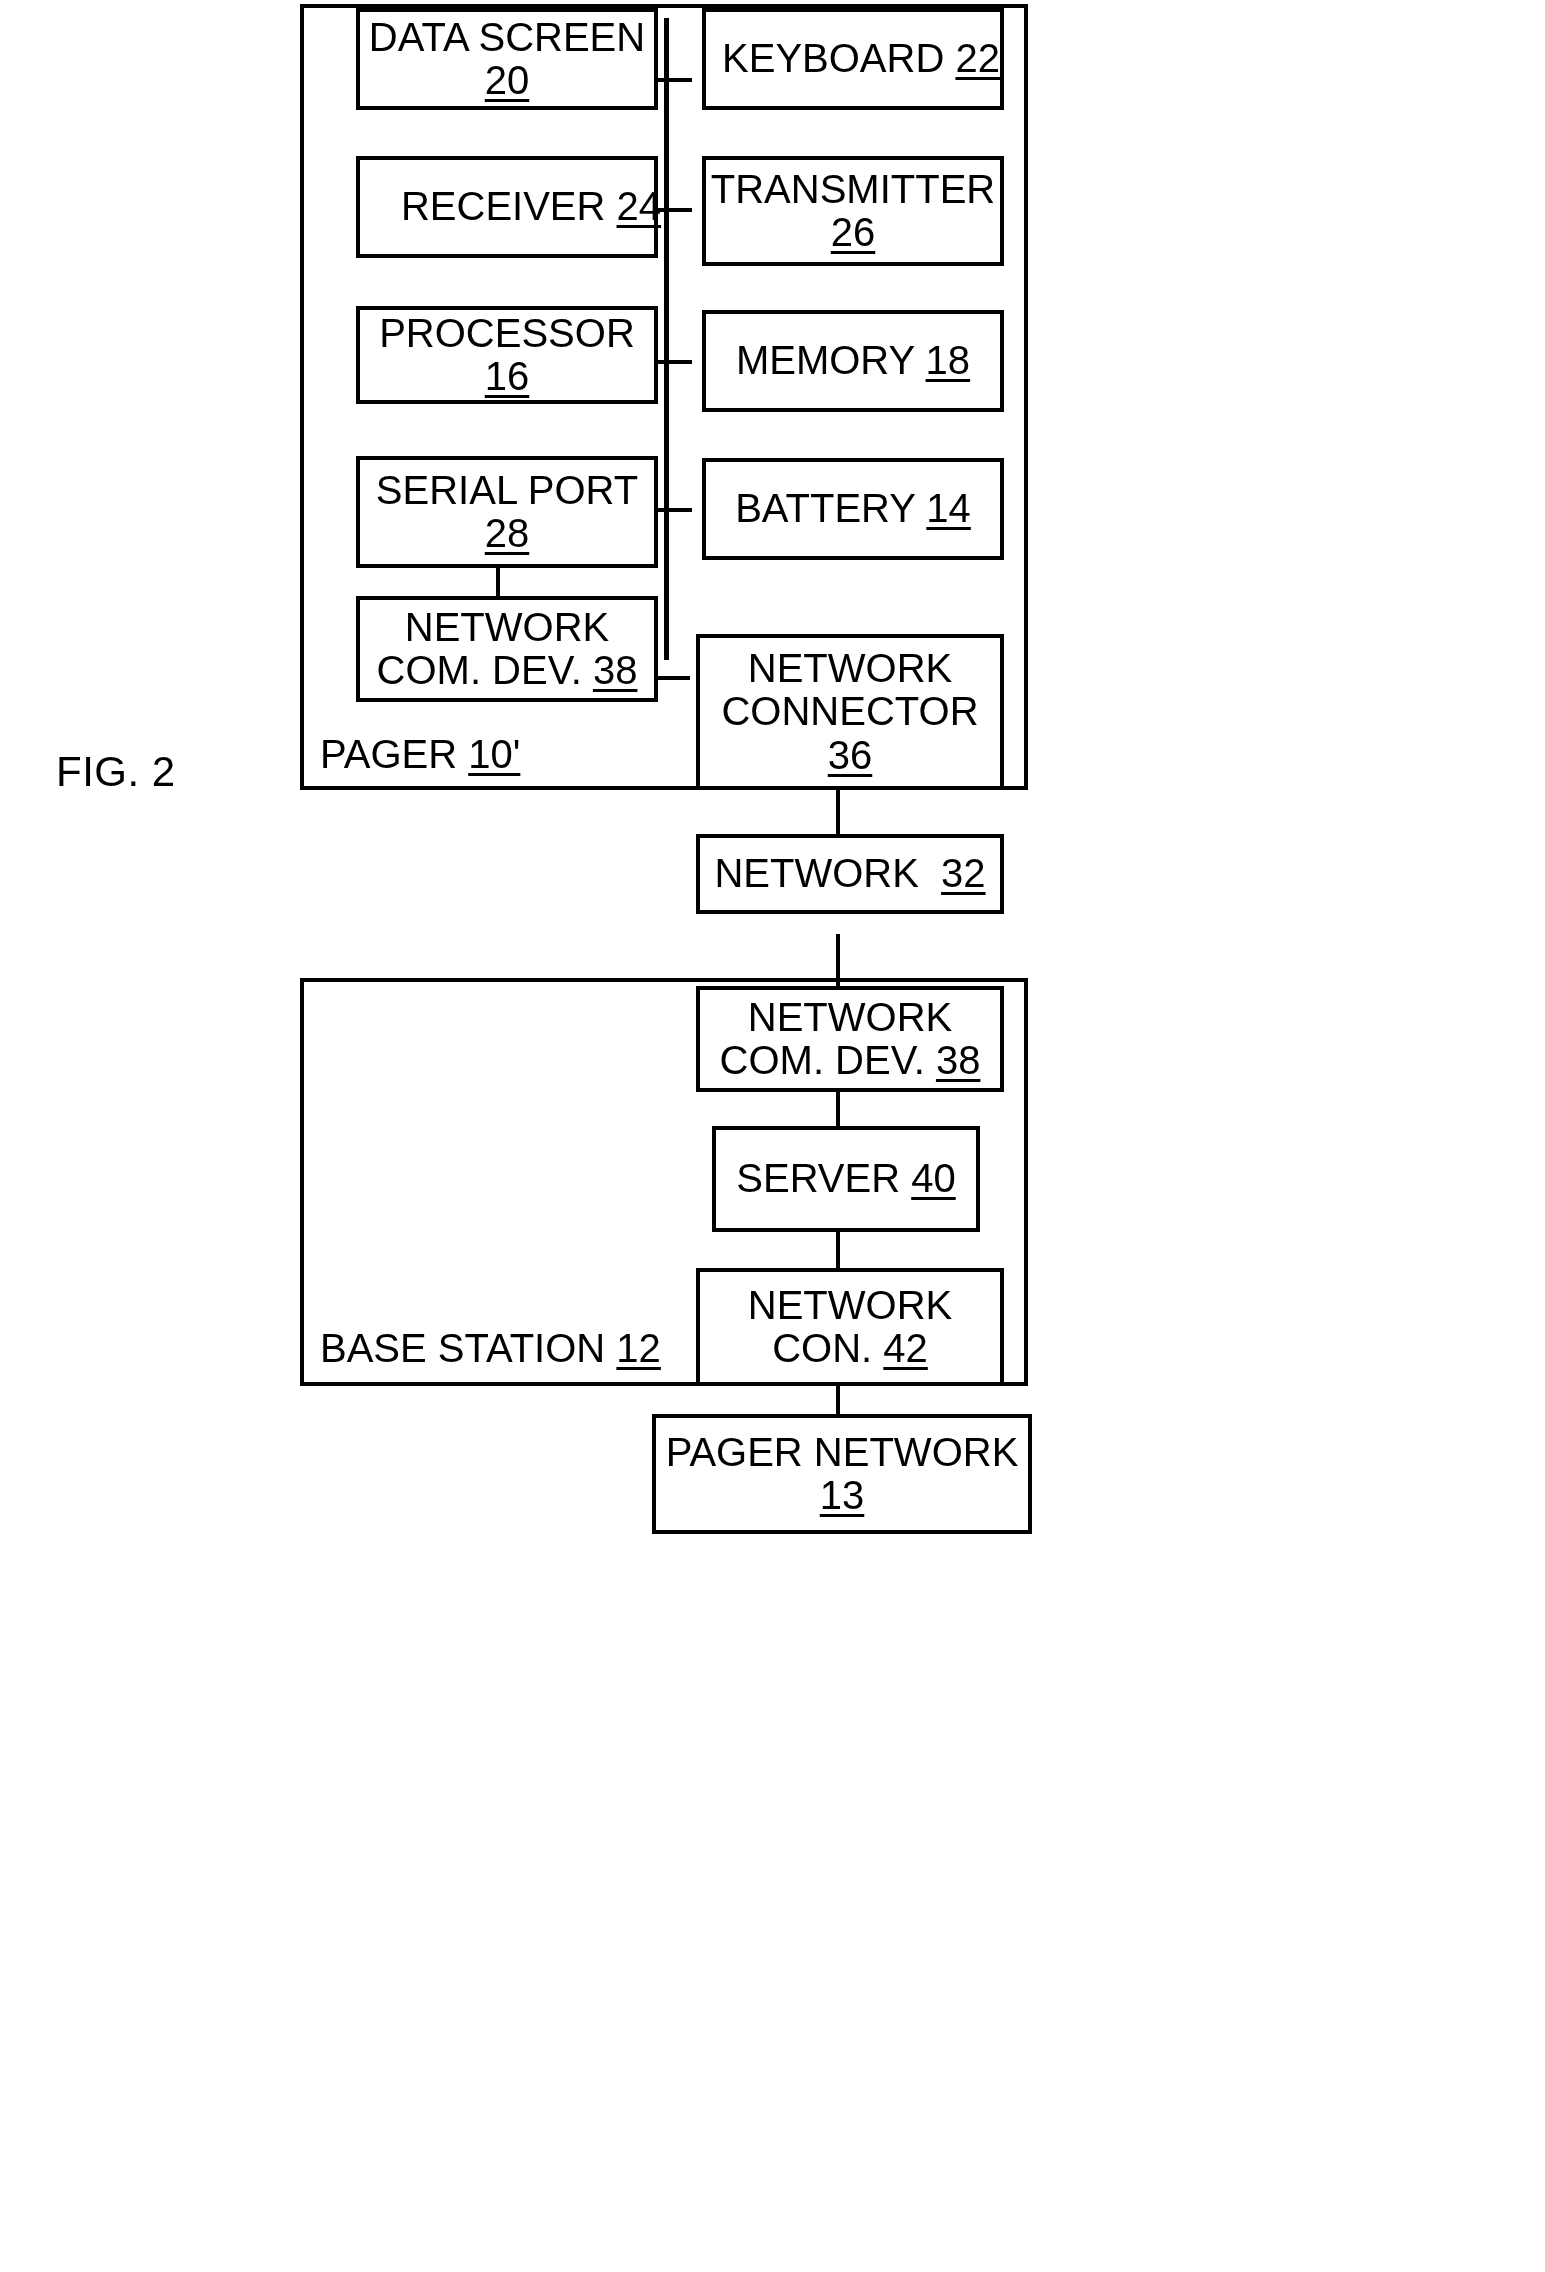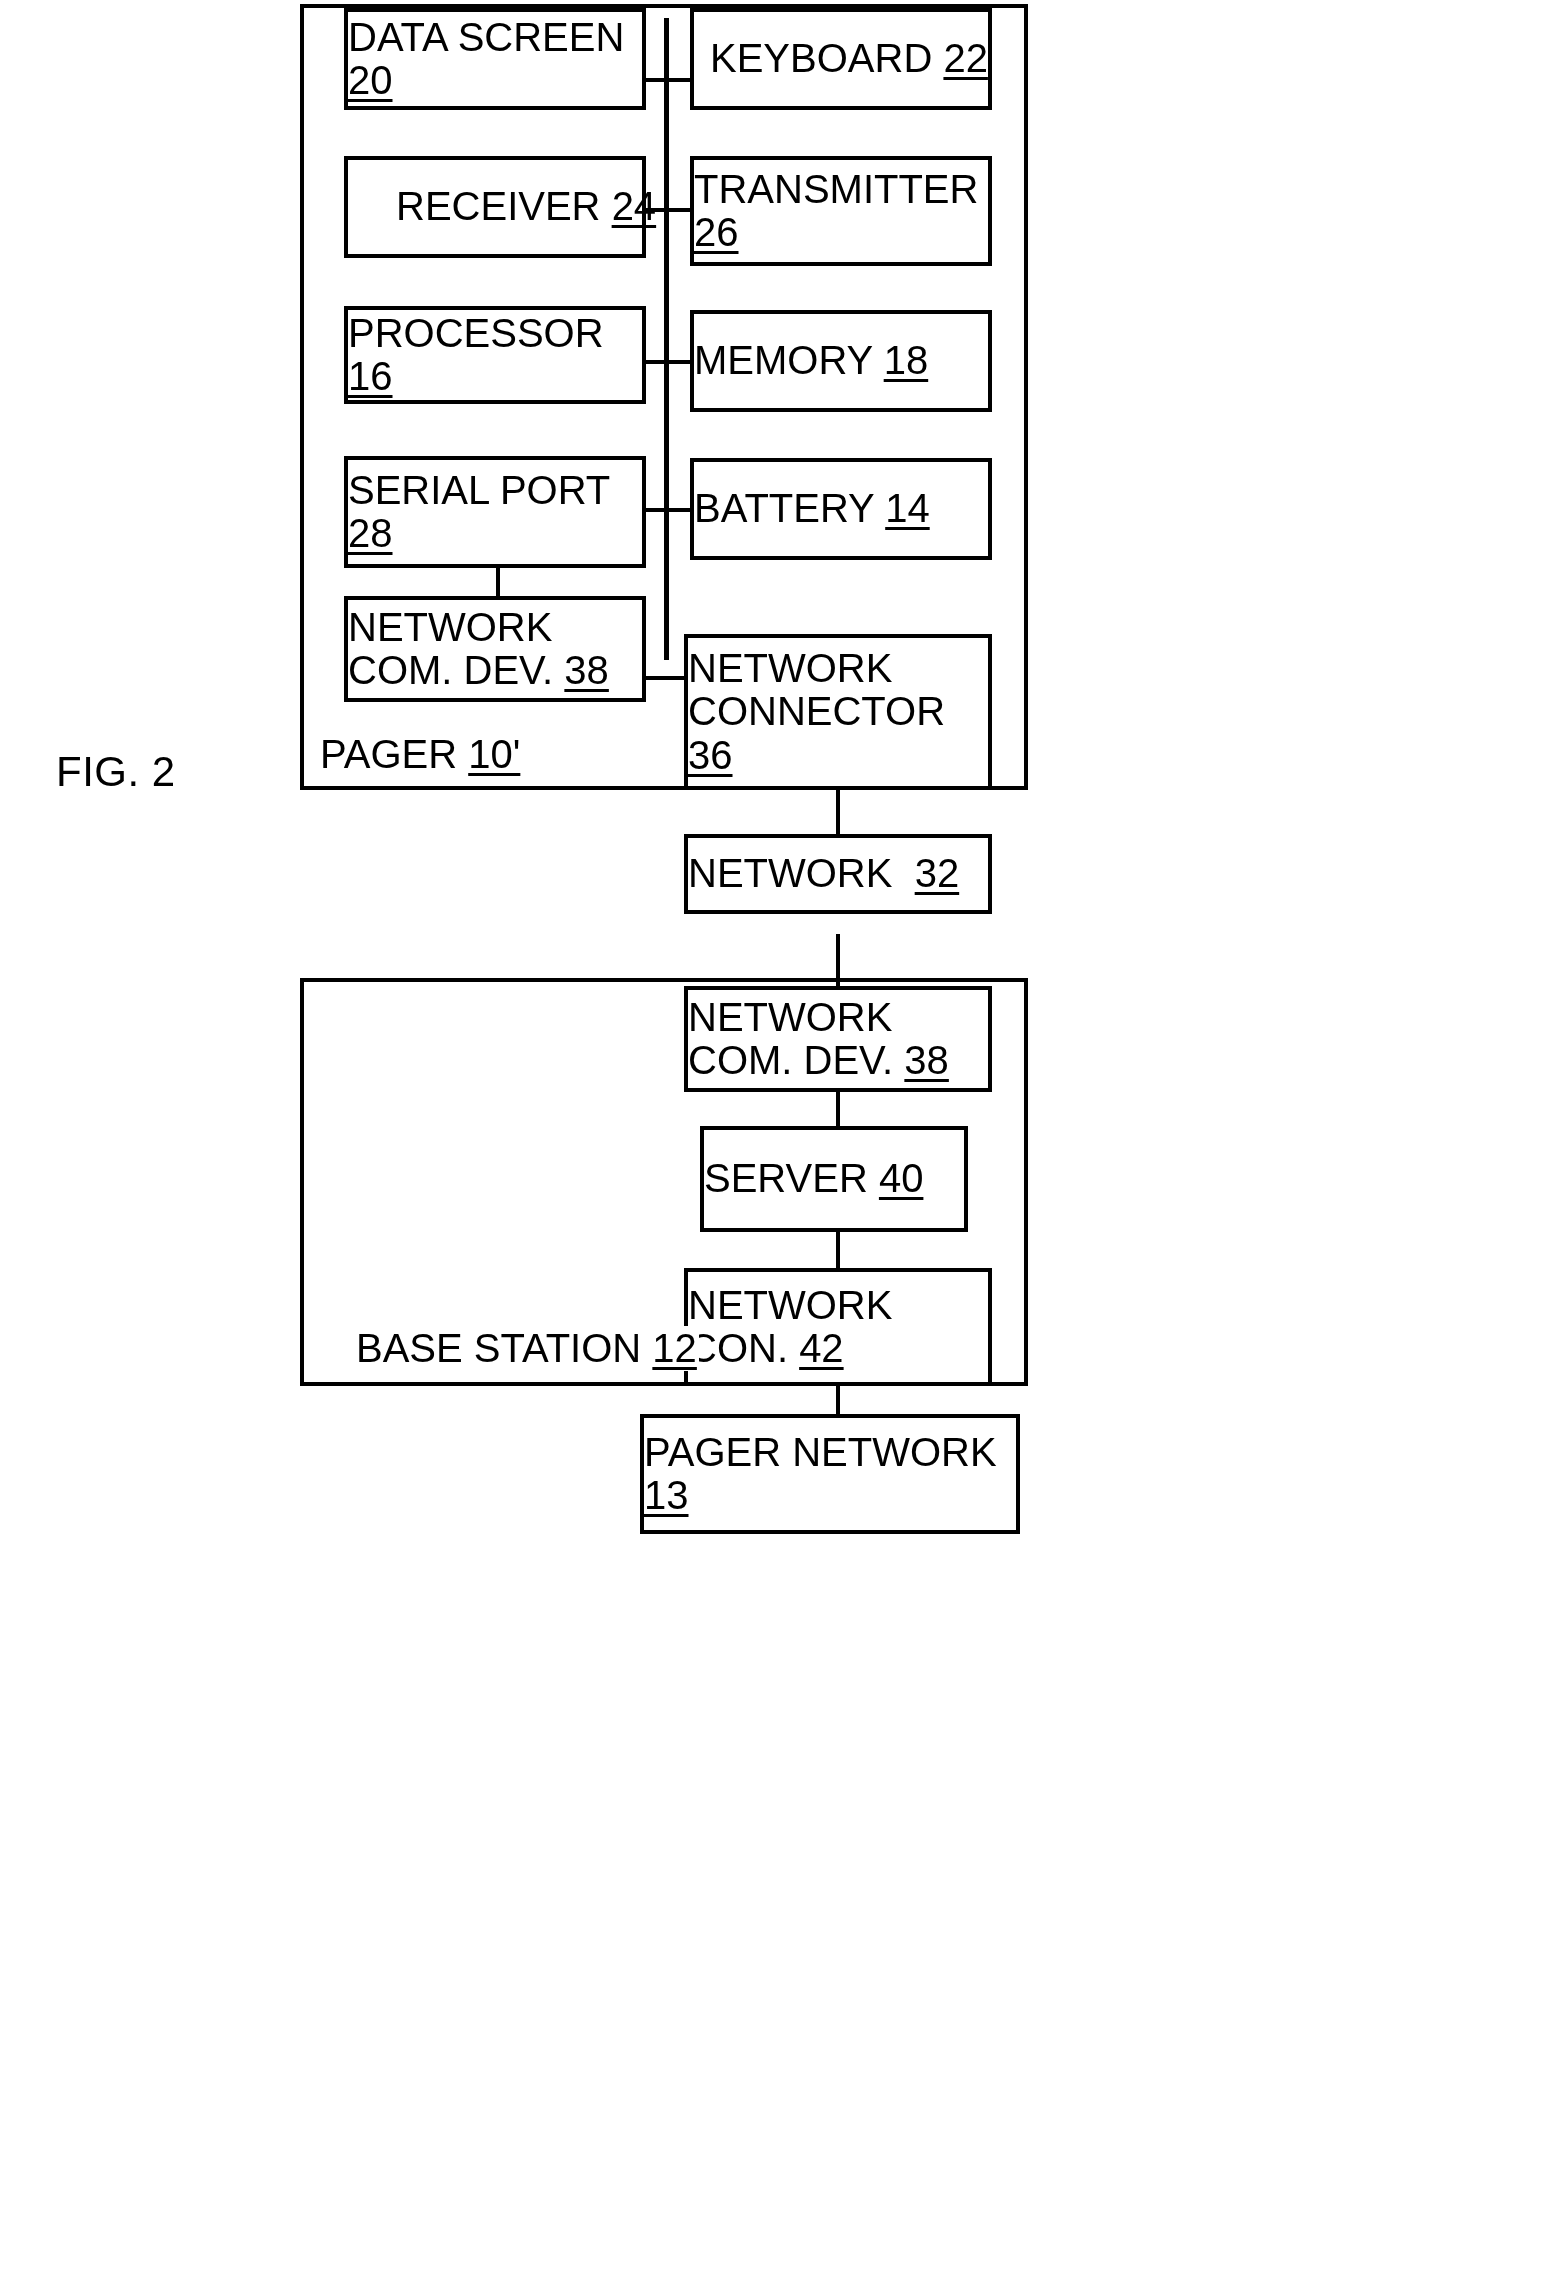--- a/index.html
+++ b/index.html
@@ -1,22 +1,22 @@
 <!DOCTYPE html>
 <html><head>
 <meta charset="utf-8">
 <style>
   html,body{margin:0;padding:0;background:#ffffff;}
   body{width:1545px;height:2272px;position:relative;overflow:hidden;
        font-family:"Liberation Sans",sans-serif;color:#000;}
   .fig-label{position:absolute;left:56px;top:748px;font-size:42px;letter-spacing:.5px;}
   .outer{position:absolute;border:4px solid #000;box-sizing:border-box;}
   .bx{position:absolute;border:4px solid #000;box-sizing:border-box;background:#fff;
-      display:flex;flex-direction:column;align-items:flex-start;justify-content:center;
-      text-align:center;line-height:1.08;font-size:40px;z-index:5;}
+      display:flex;flex-direction:column;align-items:center;justify-content:center;
+      text-align:center;line-height:1.08;font-size:40px;z-index:5;margin-left:12px;}
   .bx .ln{display:block;white-space:nowrap;}
   u.n{text-decoration:underline;text-underline-offset:5px;text-decoration-thickness:3px;}
   .inner-label{position:absolute;font-size:40px;white-space:nowrap;z-index:6;background:#fff;padding:0 2px;}
   .ln-v{position:absolute;background:#000;width:4px;z-index:2;}
   .ln-h{position:absolute;background:#000;height:4px;z-index:2;}
   .bus{position:absolute;background:#000;width:5px;z-index:3;}
 </style>
 </head>
 <body>
 
@@ -109,21 +109,21 @@
   <span class="ln"><span>SERVER</span> <u class="n">40</u></span>
 </div>
 
 <div class="ln-v" style="left:836px;top:1232px;height:38px;"></div>
 
 <div class="bx" style="left:684px;top:1268px;width:308px;height:118px;">
   <span class="ln">NETWORK</span>
   <span class="ln"><span>CON.</span> <u class="n">42</u></span>
 </div>
 
-<div class="inner-label" style="left:318px;top:1326px;margin-left:36px;">
+<div class="inner-label" style="left:318px;top:1326px;">
   <span>BASE STATION</span>
   <u class="n">12</u>
 </div>
 
 <div class="ln-v" style="left:836px;top:1386px;height:32px;"></div>
 
 <div class="bx" style="left:640px;top:1414px;width:380px;height:120px;">
   <span class="ln">PAGER NETWORK</span>
   <span class="ln"><u class="n">13</u></span>
 </div>

